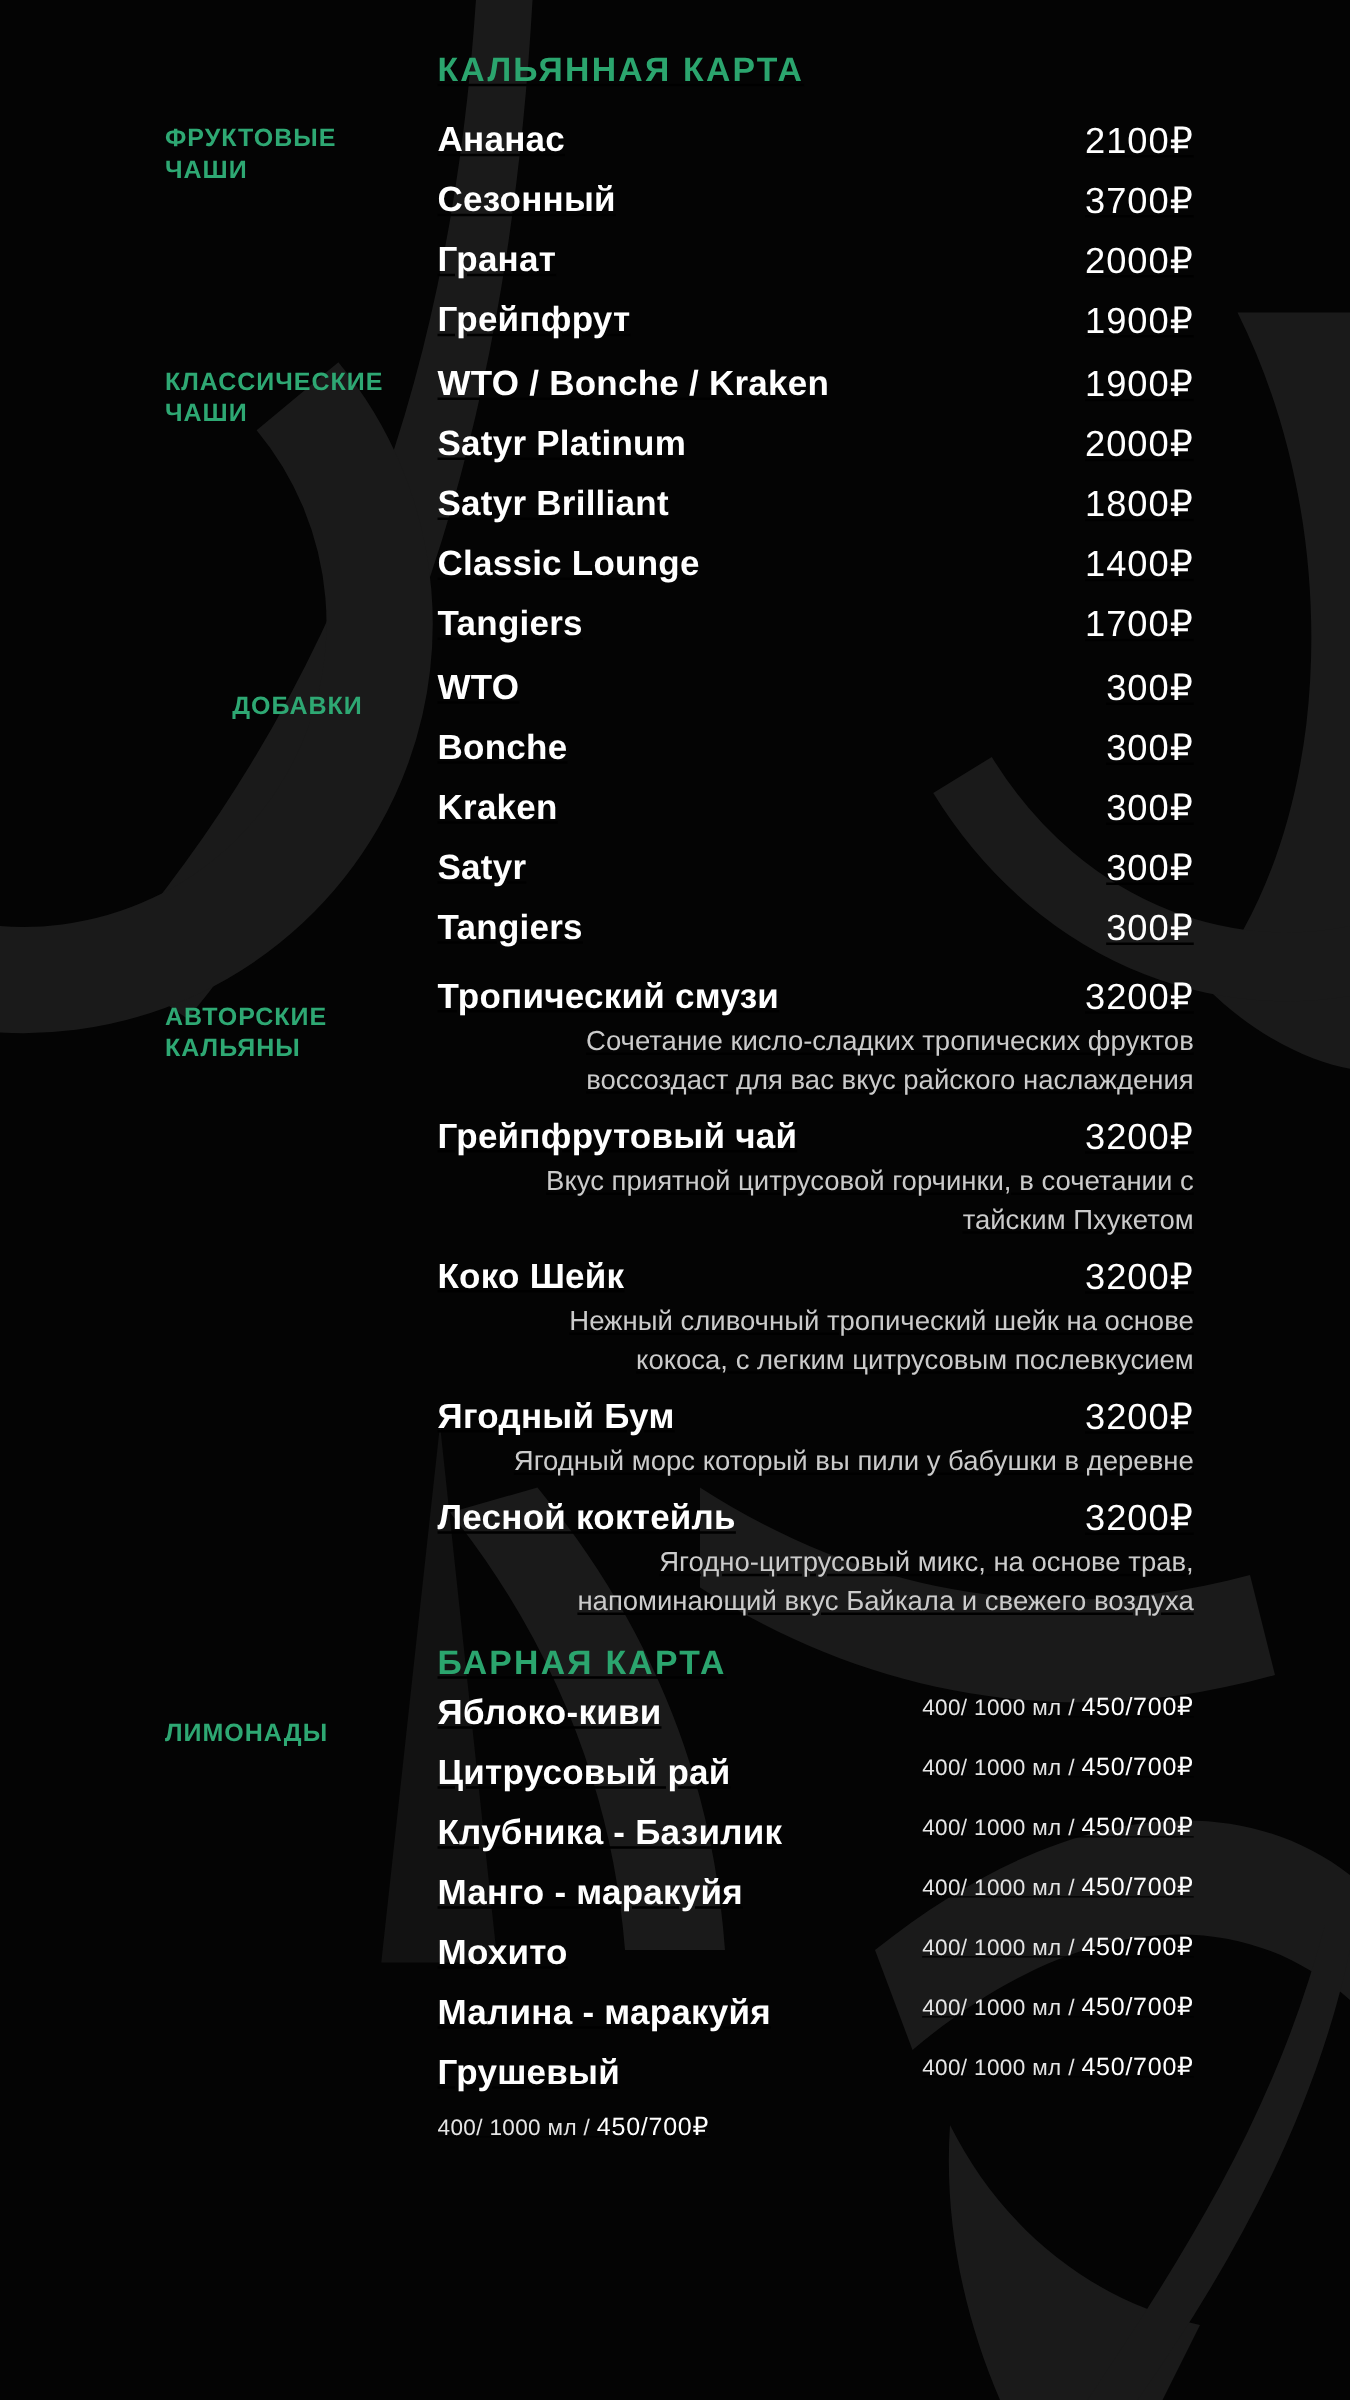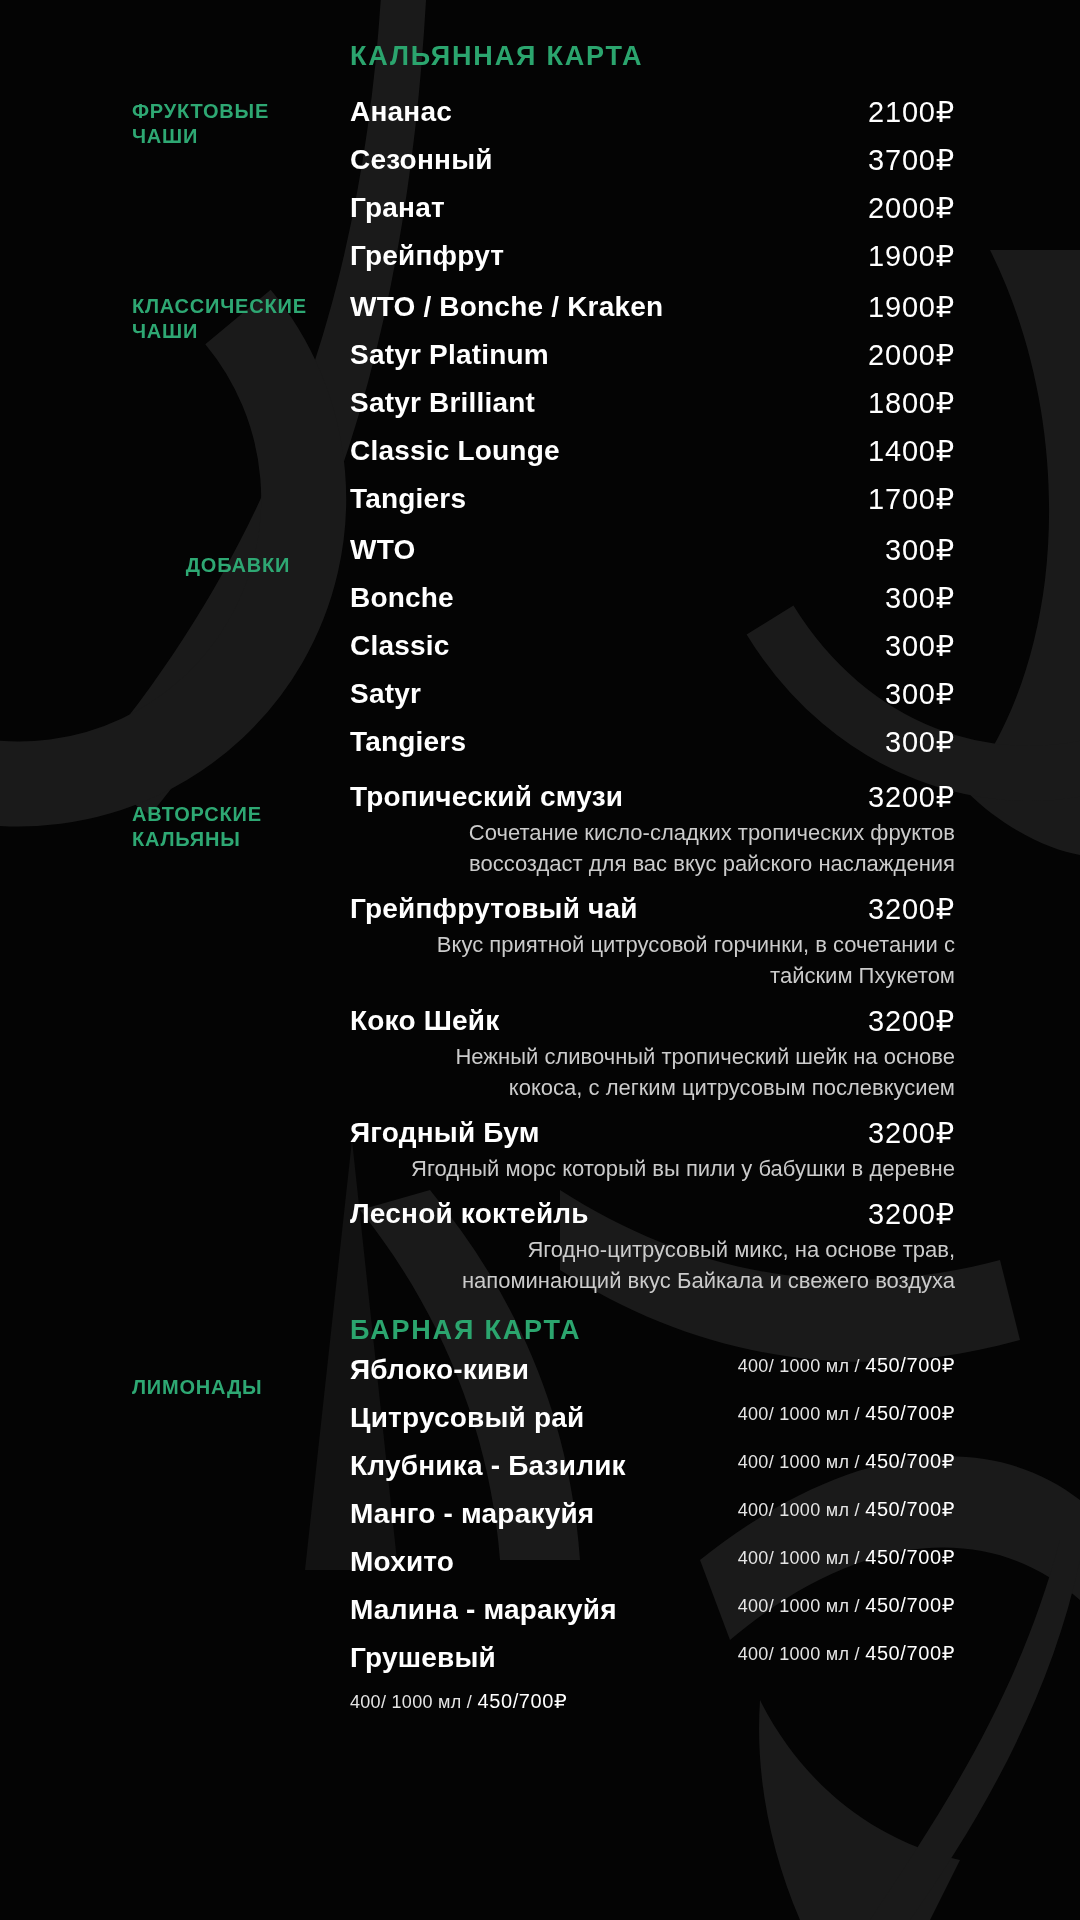--- a/index.html
+++ b/index.html
@@ -4,21 +4,21 @@
 <style>
   html,body{margin:0;padding:0;background:#000;}
   .page{
     position:relative;
     width:1080px;height:1920px;
     background:#040404;
     overflow:hidden;
     font-family:"Liberation Sans","DejaVu Sans",sans-serif;
   }
   .bg{position:absolute;inset:0;pointer-events:none;}
-  .menu{position:absolute;left:132px;top:40px;width:823px;}
+  .menu{position:absolute;left:132px;top:40px;width:823px;text-decoration:underline;}
   .section-header{
     margin:0 0 0 218px;
     font-size:27px;line-height:32px;font-weight:bold;
     color:#2ba56e;letter-spacing:1.8px;
   }
   .bar-header{margin-top:18px;}
   .sec{position:relative;padding-left:218px;}
   .sec1{margin-top:16px;}
   .sec2{margin-top:3px;}
   .sec3{margin-top:3px;}
@@ -165,21 +165,21 @@
             <span class="name">WTO</span>
             <span class="price">300₽</span>
           </div>
 
           <div class="row">
             <span class="name">Bonche</span>
             <span class="price">300₽</span>
           </div>
 
           <div class="row">
-            <span class="name">Classic</span>
+            <span class="name">Kraken</span>
             <span class="price">300₽</span>
           </div>
 
           <div class="row">
             <span class="name">Satyr</span>
             <span class="price">300₽</span>
           </div>
 
           <div class="row">
             <span class="name">Tangiers</span>

